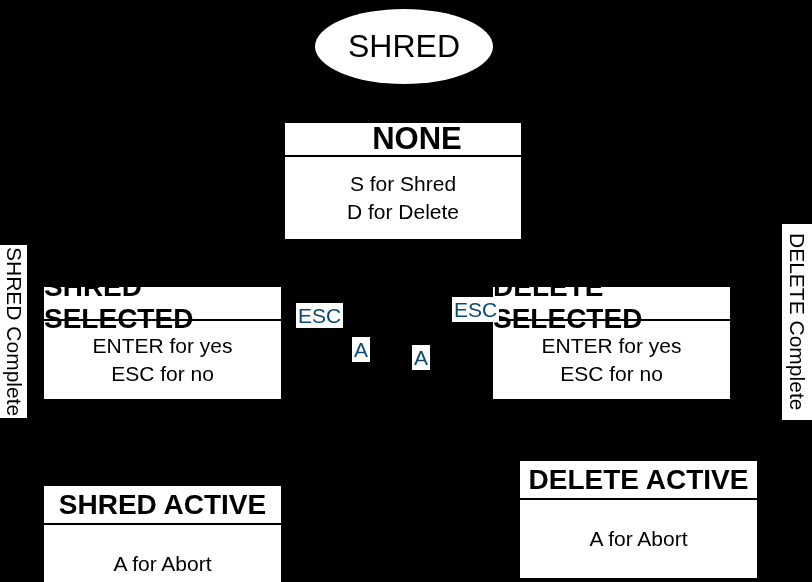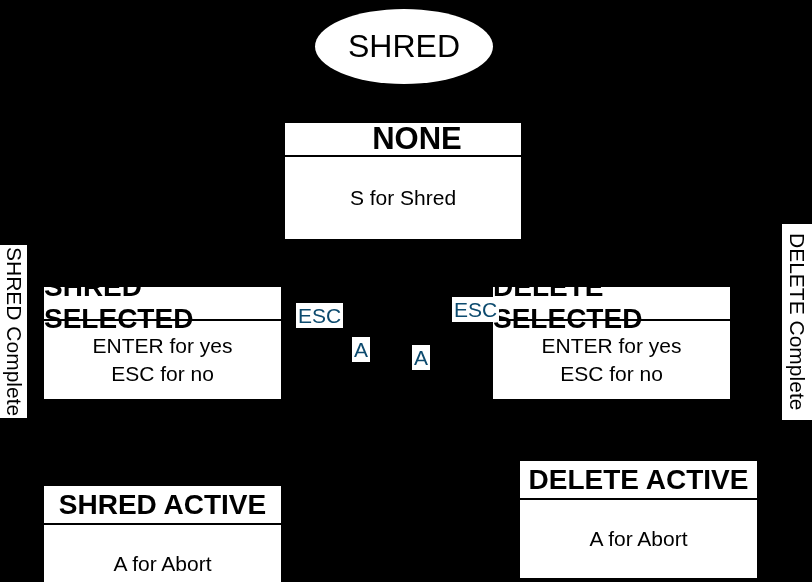--- a/index.html
+++ b/index.html
@@ -106,20 +106,21 @@
 <div class="canvas">
 
   <div class="start-node">
     <span>SHRED</span>
   </div>
 
   <div class="state-node node-none">
     <div class="state-title">NONE</div>
     <div class="state-body">
       <div>S for Shred</div>
+      <div>D for Delete</div>
     </div>
   </div>
 
   <div class="state-node node-shred-selected">
     <div class="state-title">SHRED SELECTED</div>
     <div class="state-body">
       <div>ENTER for yes</div>
       <div>ESC for no</div>
     </div>
   </div>

